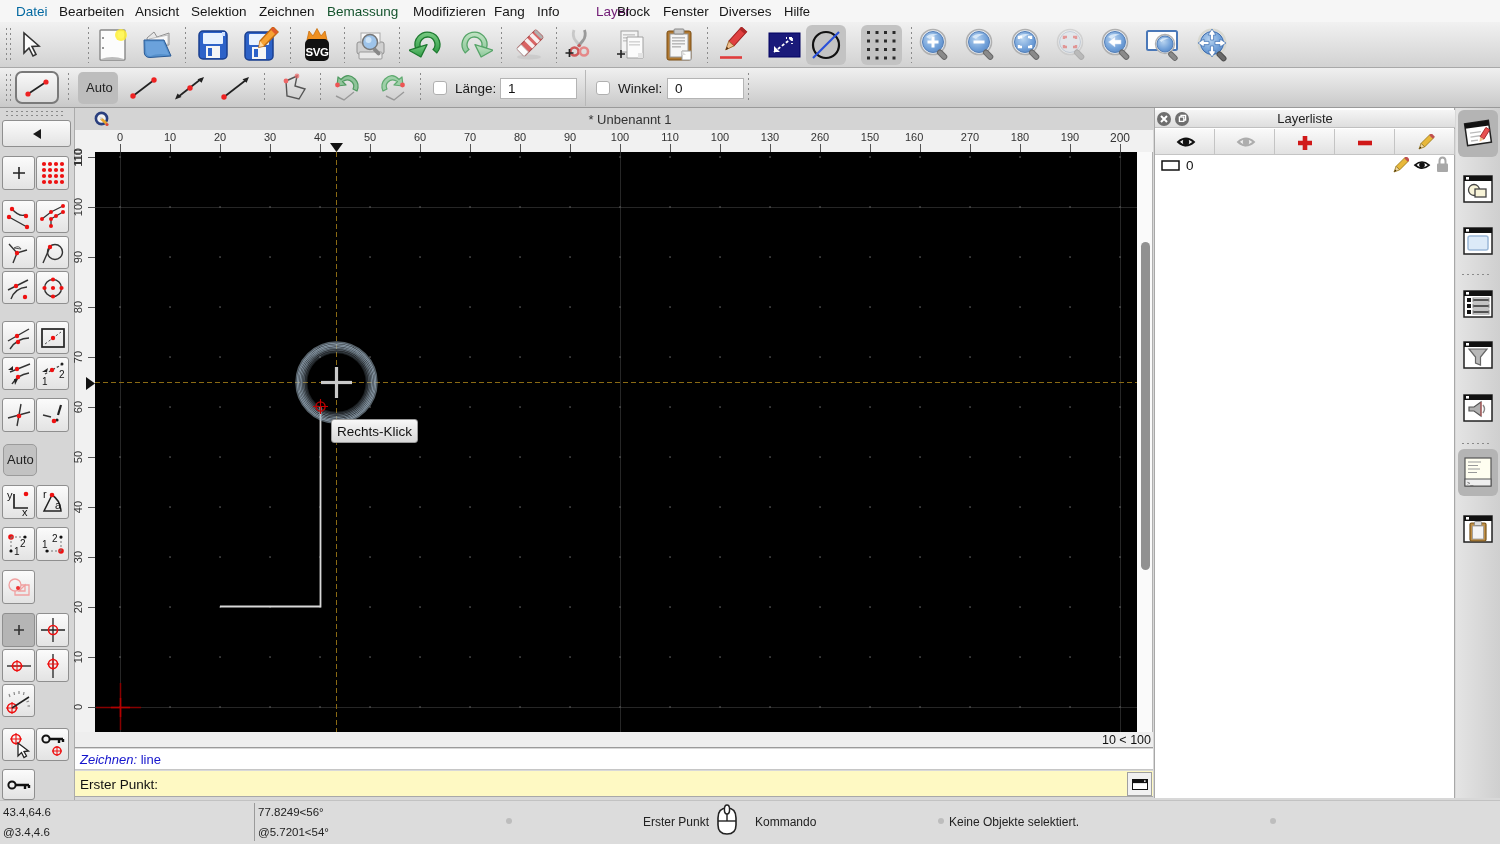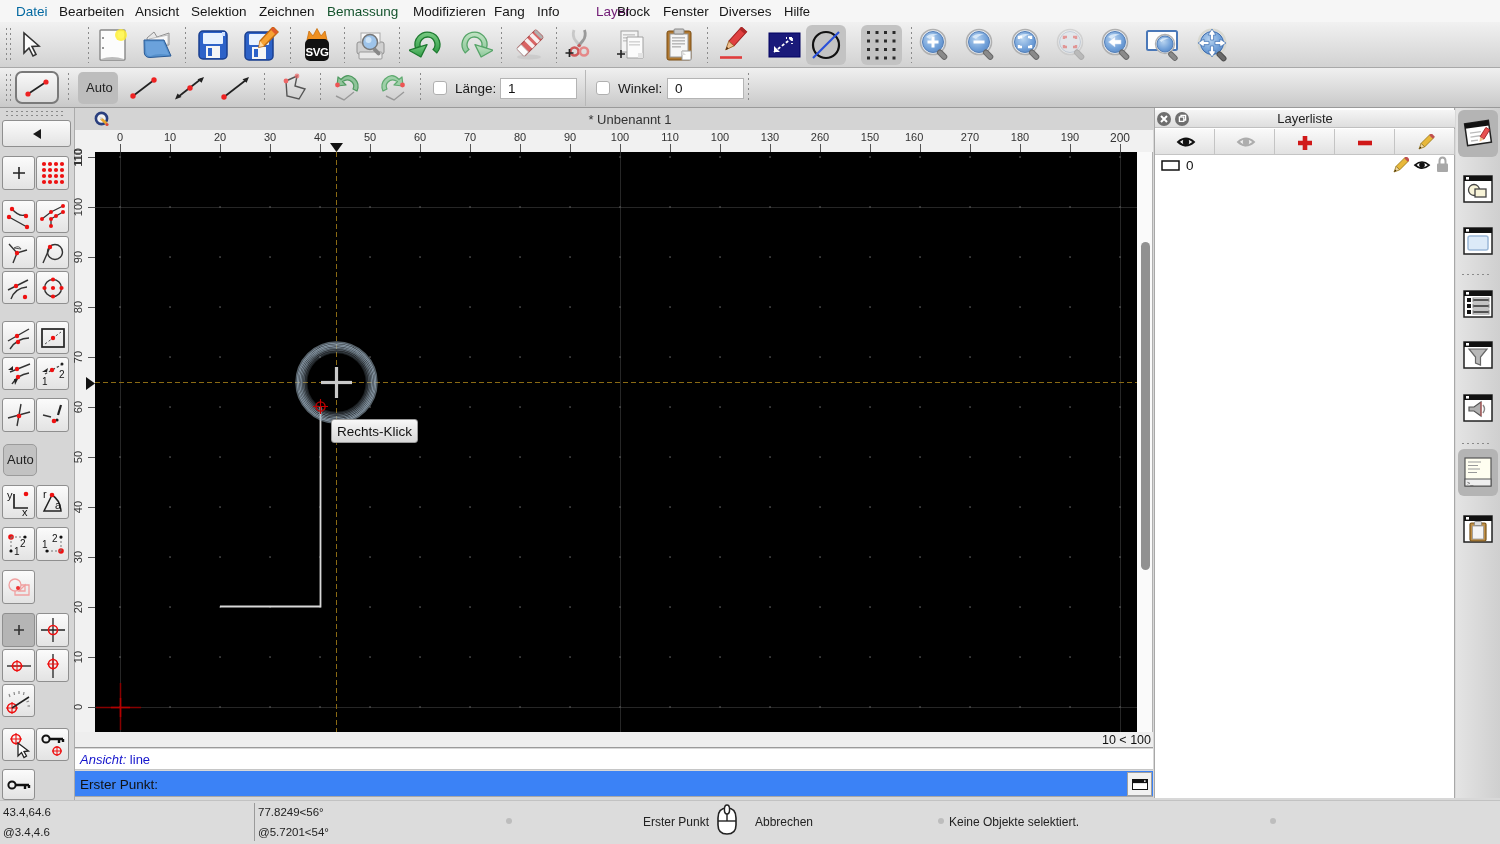--- a/index.html
+++ b/index.html
@@ -923,22 +923,22 @@
       <circle cx="225.5" cy="254.5" r="4.6" fill="none" stroke="#c00000" stroke-width="1.4"></circle>
       <path d="M218 254.5 L233 254.5 M225.5 247 L225.5 262" stroke="#c00000" stroke-width="1.1"></path>
       <path d="M226 230.5 L257 230.5" stroke="#c9c9c9" stroke-width="3.2"></path>
       <path d="M241.5 215 L241.5 246" stroke="#c9c9c9" stroke-width="3.2"></path>
     </svg>
 <div style="position:absolute;left:236px;top:267px;width:87px;height:24px;background:linear-gradient(#f7f7f7,#d8d8d8);border:1px solid #9a9a9a;border-radius:3px;box-shadow:0 1px 2px rgba(0,0,0,0.35);font-size:13.5px;color:#111;text-align:center;padding-top:3.5px;">Rechts-Klick</div>
 </div>
 <div class="abs" style="left:1137px;top:152px;width:16px;height:580px;background:#fafafa;border-right:1px solid #b0b0b0;"></div>
 <div class="abs" style="left:1141px;top:242px;width:9px;height:328px;background:#919191;border-radius:4.5px;"></div>
 <div class="abs" style="left:75px;top:732px;width:1078px;height:16px;background:#eeeeee;border-bottom:1px solid #9a9a9a;font-size:12.5px;color:#111;text-align:right;padding:1px 2px 0 0;">10 &lt; 100</div>
-<div class="abs" style="left:75px;top:749px;width:1078px;height:21px;background:#fff;border-bottom:1px solid #c6c6c6;font-size:13px;padding:3px 0 0 5px;color:#1414cc;"><i>Ansicht:</i> line</div>
-<div class="abs" style="left:75px;top:771px;width:1078px;height:26px;background:#3b82f6;border-bottom:1px solid #a8a8a8;font-size:13.5px;color:#111;padding:6px 0 0 5px;">Erster Punkt:</div>
+<div class="abs" style="left:75px;top:749px;width:1078px;height:21px;background:#fff;border-bottom:1px solid #c6c6c6;font-size:13px;padding:3px 0 0 5px;color:#1414cc;"><i>Zeichnen:</i> line</div>
+<div class="abs" style="left:75px;top:771px;width:1078px;height:26px;background:#fef9c3;border-bottom:1px solid #a8a8a8;font-size:13.5px;color:#111;padding:6px 0 0 5px;">Erster Punkt:</div>
 <div class="abs" style="left:1127px;top:772px;width:25px;height:24px;background:#f1f1f1;border:1px solid #a0a0a0;"></div>
 <svg class="abs" style="left:1132px;top:779px;" width="16" height="11" viewBox="0 0 16 11">
     <rect x="0.5" y="0.5" width="15" height="10" fill="#fff" stroke="#111"></rect>
     <rect x="0.5" y="0.5" width="15" height="3.6" fill="#111"></rect>
     <rect x="12" y="1.4" width="1.6" height="1.4" fill="#fff"></rect>
   </svg>
 <div class="abs" style="left:1154px;top:108px;width:301px;height:690px;background:#fff;border-left:1px solid #a8a8a8;border-right:1px solid #a8a8a8;"></div>
 <div class="abs" style="left:1155px;top:110px;width:300px;height:18px;background:linear-gradient(#f5f5f5,#dedede);border-bottom:1px solid #c0c0c0;"></div>
 <div class="abs" style="left:1155px;top:111px;width:300px;text-align:center;font-size:13px;color:#222;">Layerliste</div>
 <svg class="abs" style="left:1156px;top:111px;" width="44" height="16" viewBox="0 0 44 16">
@@ -1075,15 +1075,15 @@
 <div class="abs" style="left:258px;top:806px;font-size:11.5px;color:#222;">77.8249&lt;56°</div>
 <div class="abs" style="left:258px;top:826px;font-size:11.5px;color:#222;">@5.7201&lt;54°</div>
 <div class="abs" style="left:506px;top:818px;width:6px;height:6px;border-radius:3px;background:#bdbdbd;"></div>
 <div class="abs" style="left:643px;top:815px;font-size:12px;color:#222;">Erster Punkt</div>
 <svg class="abs" style="left:715px;top:803px;" width="24" height="34" viewBox="0 0 24 34">
     <path d="M12 5 Q21 5 21 15 L21 22 Q21 31 12 31 Q3 31 3 22 L3 15 Q3 5 12 5 Z" fill="#fff" stroke="#222" stroke-width="1.6"></path>
     <path d="M3 18 L21 18" stroke="#222" stroke-width="1.4"></path>
     <path d="M12 5 L12 18" stroke="#222" stroke-width="1.4"></path>
     <ellipse cx="12" cy="6.5" rx="2.6" ry="4.5" fill="#fff" stroke="#222" stroke-width="1.5"></ellipse>
   </svg>
-<div class="abs" style="left:755px;top:815px;font-size:12px;color:#222;">Abbrechen</div>
+<div class="abs" style="left:755px;top:815px;font-size:12px;color:#222;">Kommando</div>
 <div class="abs" style="left:938px;top:818px;width:6px;height:6px;border-radius:3px;background:#bdbdbd;"></div>
 <div class="abs" style="left:949px;top:815px;font-size:12px;color:#222;">Keine Objekte selektiert.</div>
 <div class="abs" style="left:1270px;top:818px;width:6px;height:6px;border-radius:3px;background:#bdbdbd;"></div>
 </body></html>

